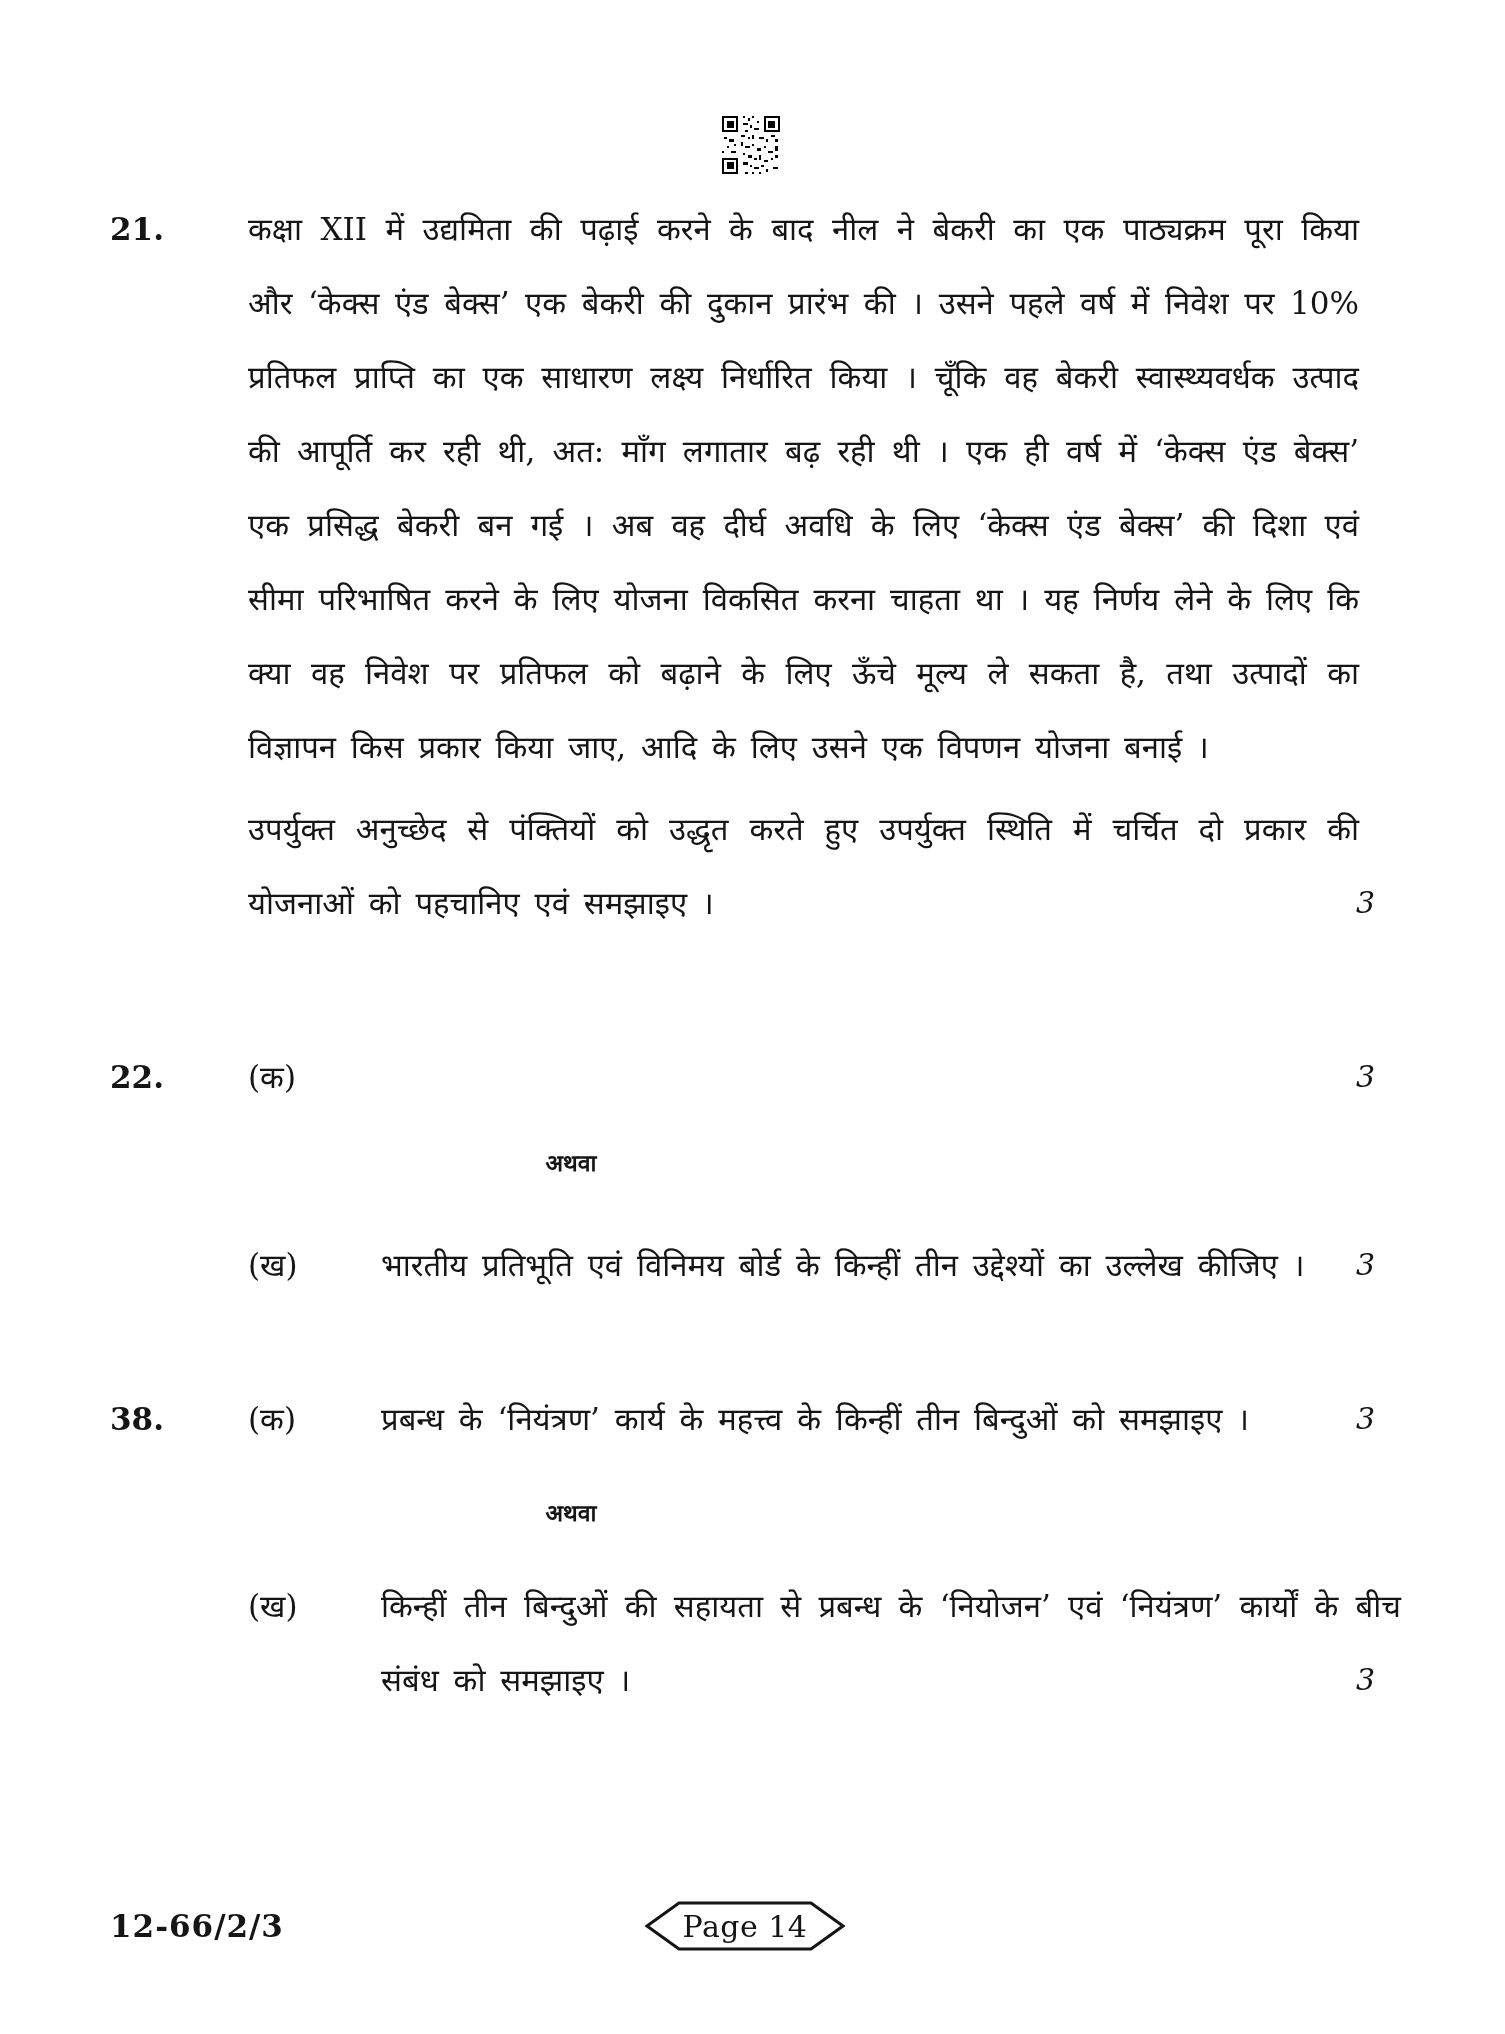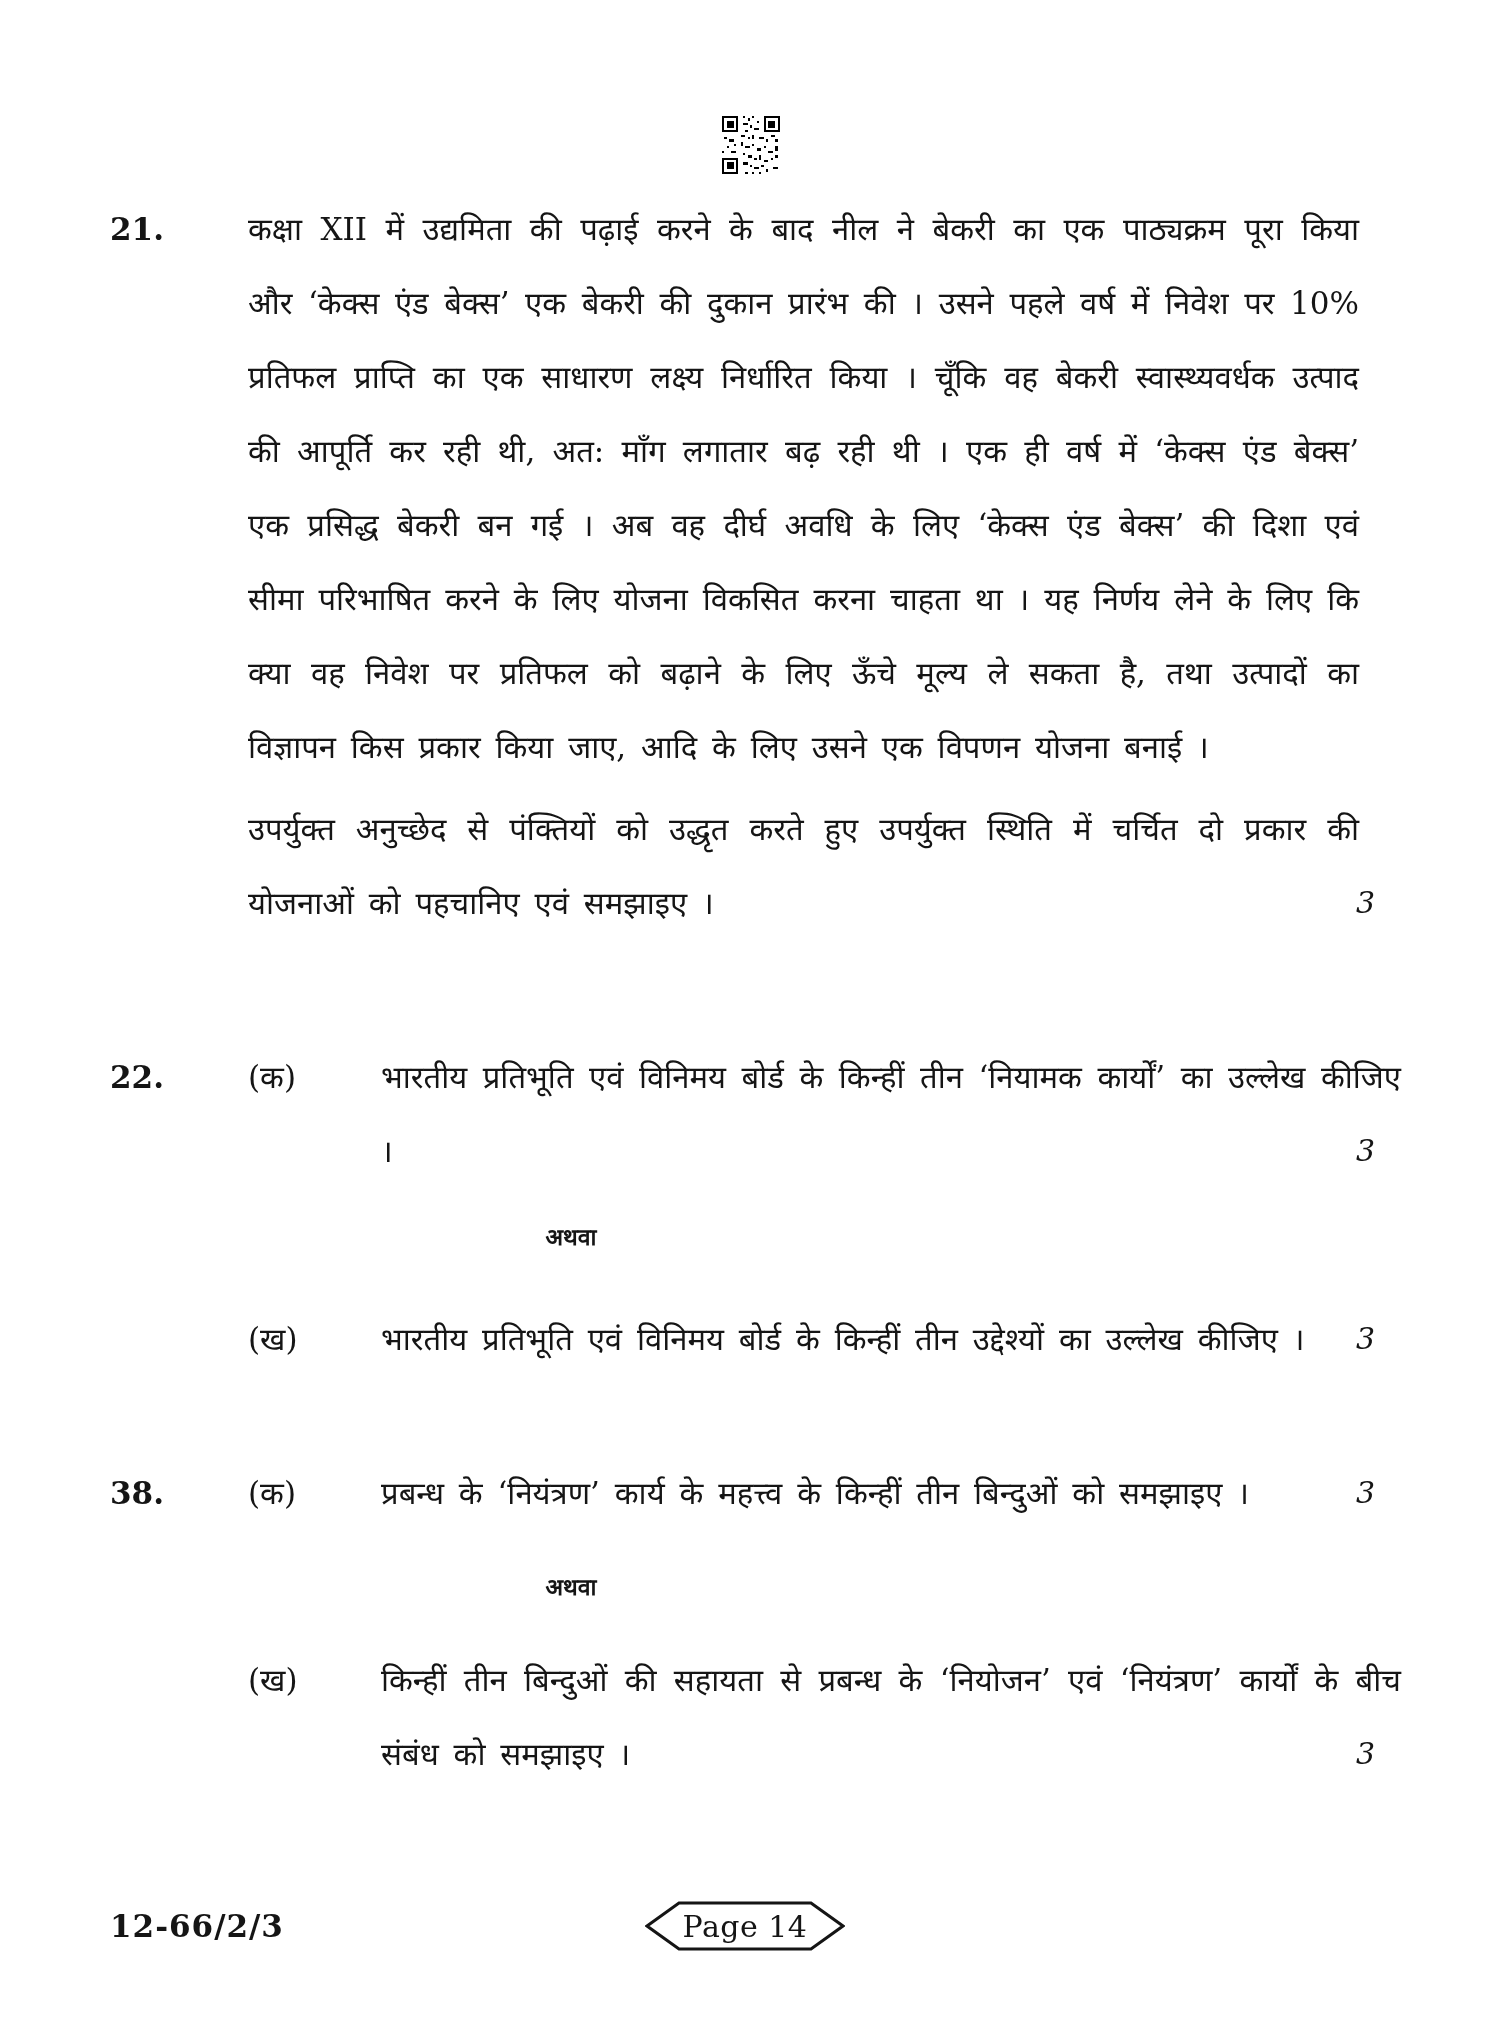--- a/index.html
+++ b/index.html
@@ -164,21 +164,20 @@
         <div class="qnum"></div>
         <p class="qpara">उपर्युक्त अनुच्छेद से पंक्तियों को उद्धृत करते हुए उपर्युक्त स्थिति में चर्चित दो प्रकार की योजनाओं को पहचानिए एवं समझाइए ।</p>
         <div class="marks">3</div>
       </div>
     </section>
 
     <section class="question q22">
       <div class="row rel">
         <div class="qnum">22.</div>
         <div class="plabel">(क)</div>
-        <p class="qpara part">भारतीय प्रतिभूति एवं विनिमय बोर्ड के किन्हीं तीन ‘नियामक कार्यों’ का उल्लेख कीजिए ।</p>
         <div class="marks">3</div>
       </div>
       <div class="or">अथवा</div>
       <div class="row rel">
         <div class="qnum"></div>
         <div class="plabel">(ख)</div>
         <p class="qpara part">भारतीय प्रतिभूति एवं विनिमय बोर्ड के किन्हीं तीन उद्देश्यों का उल्लेख कीजिए ।</p>
         <div class="marks">3</div>
       </div>
     </section>

